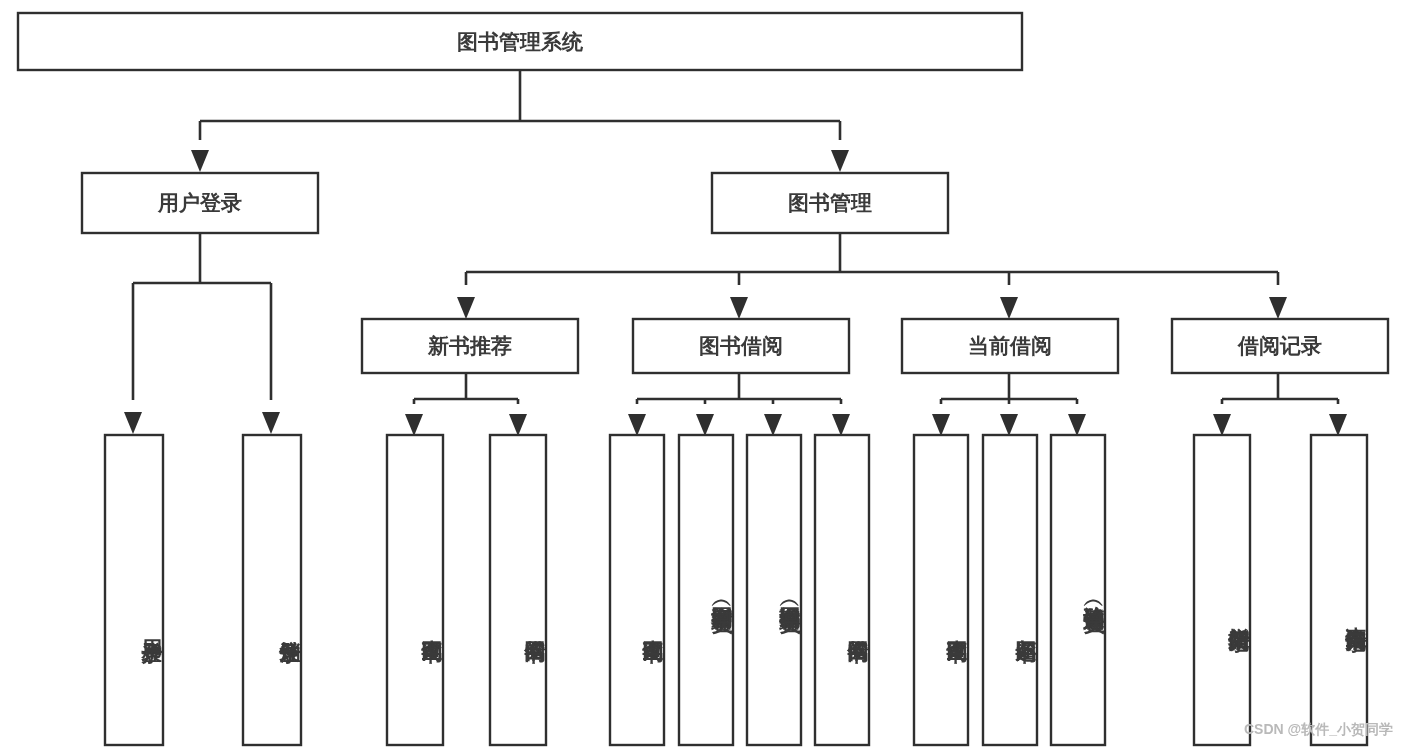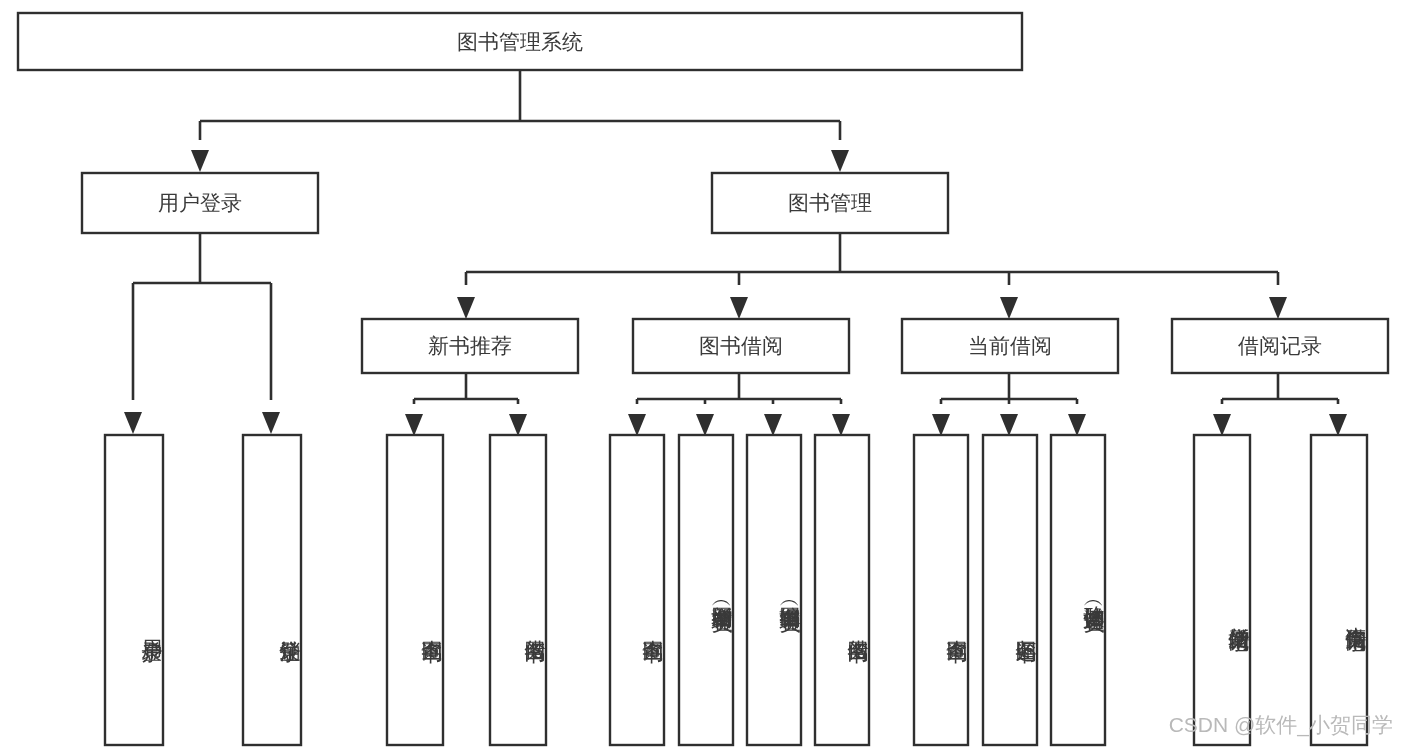--- a/index.html
+++ b/index.html
@@ -10,20 +10,21 @@
   }
   body {
     font-family: "Liberation Sans", "DejaVu Sans", sans-serif;
   }
   #diagram-root {
     position: relative;
     width: 1405px;
     height: 747px;
     background: #ffffff;
     overflow: hidden;
+    font-weight: bold;
   }
   svg.diagram-canvas {
     position: absolute;
     left: 0;
     top: 0;
     width: 1405px;
     height: 747px;
     display: block;
   }
   .node-box {
@@ -61,21 +62,21 @@
     pointer-events: none;
     display: flex;
     align-items: flex-start;
     justify-content: center;
   }
   .watermark {
     position: absolute;
     right: 12px;
     bottom: 8px;
     color: #b9b9b9;
-    font-size: 21px;
+    font-size: 14px;
     font-family: "Liberation Sans", "DejaVu Sans", sans-serif;
     white-space: nowrap;
     pointer-events: none;
   }
 </style>
 </head>
 <body>
 
 <div id="diagram-root">
 

